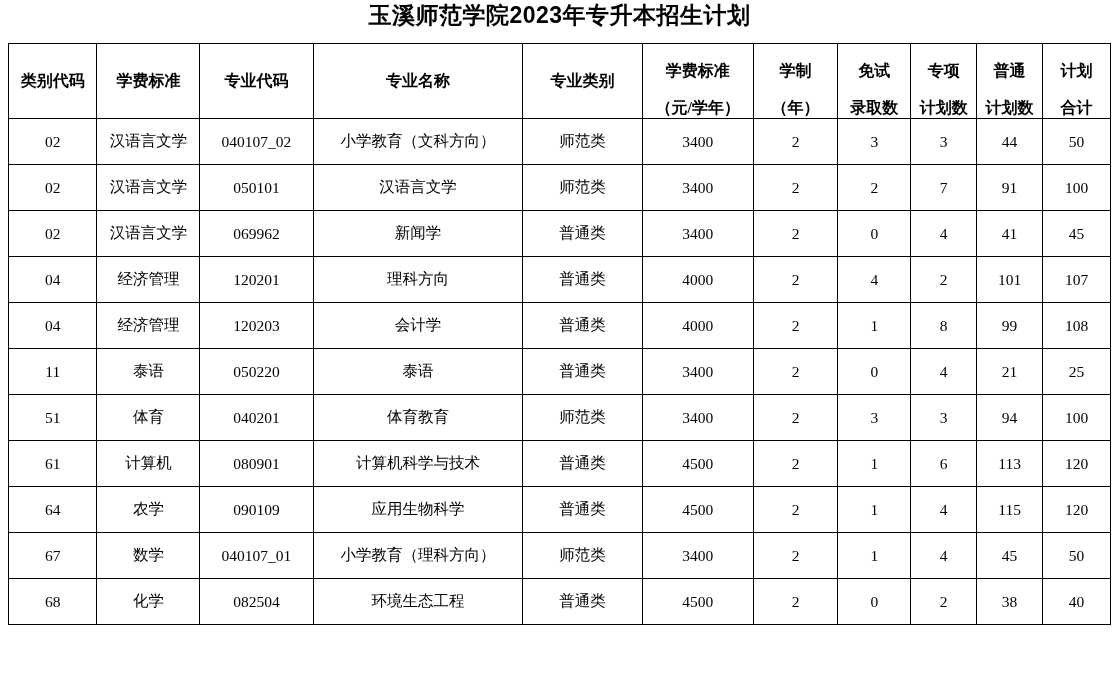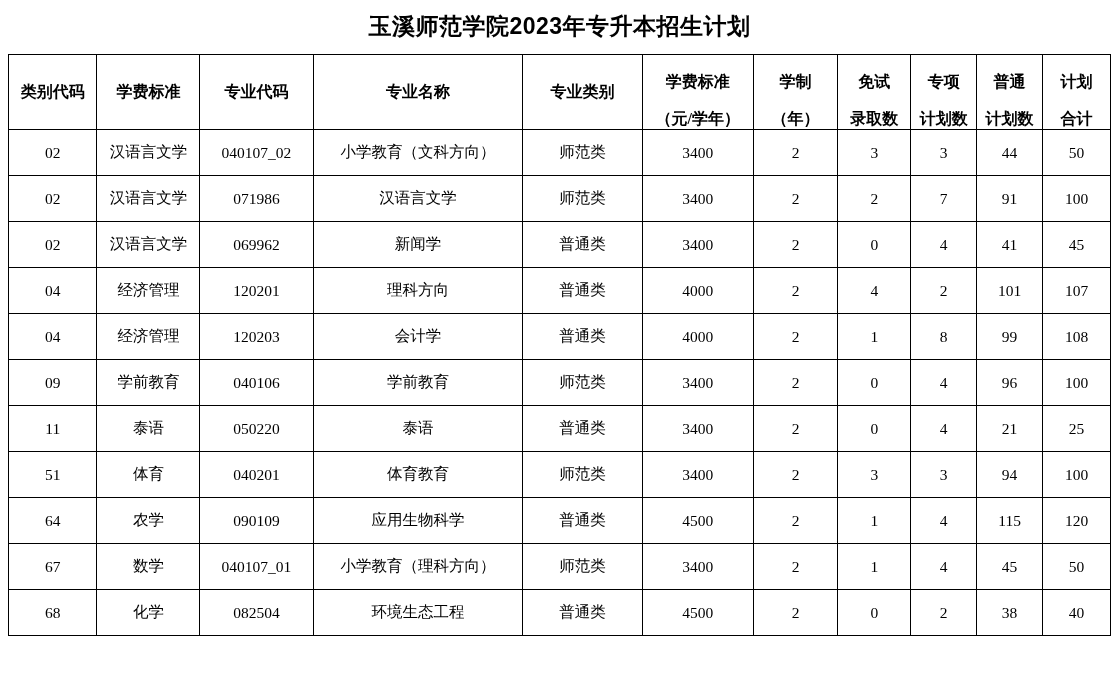--- a/index.html
+++ b/index.html
@@ -18,21 +18,20 @@
     width: 1119px;
     box-sizing: border-box;
     padding: 0;
   }
   .doc-title {
     text-align: center;
     font-family: "Liberation Sans", "DejaVu Sans", sans-serif;
     font-weight: bold;
     font-size: 23px;
     letter-spacing: 0.5px;
-    padding-top: 11px;
     padding-bottom: 12px;
     color: #000;
   }
   table.plan-table {
     border-collapse: collapse;
     width: 1103px;
     margin: 0 8px;
     table-layout: fixed;
   }
   table.plan-table th,
@@ -151,21 +150,21 @@
           <td>3400</td>
           <td>2</td>
           <td>3</td>
           <td>3</td>
           <td>44</td>
           <td>50</td>
         </tr>
         <tr>
           <td>02</td>
           <td class="left-pad">汉语言文学</td>
-          <td>071986</td>
+          <td>050101</td>
           <td class="left-pad">汉语言文学</td>
           <td>师范类</td>
           <td>3400</td>
           <td>2</td>
           <td>2</td>
           <td>7</td>
           <td>91</td>
           <td>100</td>
         </tr>
         <tr>
@@ -201,33 +200,20 @@
           <td class="left-pad">会计学</td>
           <td>普通类</td>
           <td>4000</td>
           <td>2</td>
           <td>1</td>
           <td>8</td>
           <td>99</td>
           <td>108</td>
         </tr>
         <tr>
-          <td>09</td>
-          <td class="left-pad">学前教育</td>
-          <td>040106</td>
-          <td class="left-pad">学前教育</td>
-          <td>师范类</td>
-          <td>3400</td>
-          <td>2</td>
-          <td>0</td>
-          <td>4</td>
-          <td>96</td>
-          <td>100</td>
-        </tr>
-        <tr>
           <td>11</td>
           <td class="left-pad">泰语</td>
           <td>050220</td>
           <td class="left-pad">泰语</td>
           <td>普通类</td>
           <td>3400</td>
           <td>2</td>
           <td>0</td>
           <td>4</td>
           <td>21</td>
@@ -240,20 +226,33 @@
           <td class="left-pad">体育教育</td>
           <td>师范类</td>
           <td>3400</td>
           <td>2</td>
           <td>3</td>
           <td>3</td>
           <td>94</td>
           <td>100</td>
         </tr>
         <tr>
+          <td>61</td>
+          <td class="left-pad">计算机</td>
+          <td>080901</td>
+          <td class="left-pad">计算机科学与技术</td>
+          <td>普通类</td>
+          <td>4500</td>
+          <td>2</td>
+          <td>1</td>
+          <td>6</td>
+          <td>113</td>
+          <td>120</td>
+        </tr>
+        <tr>
           <td>64</td>
           <td class="left-pad">农学</td>
           <td>090109</td>
           <td class="left-pad">应用生物科学</td>
           <td>普通类</td>
           <td>4500</td>
           <td>2</td>
           <td>1</td>
           <td>4</td>
           <td>115</td>

